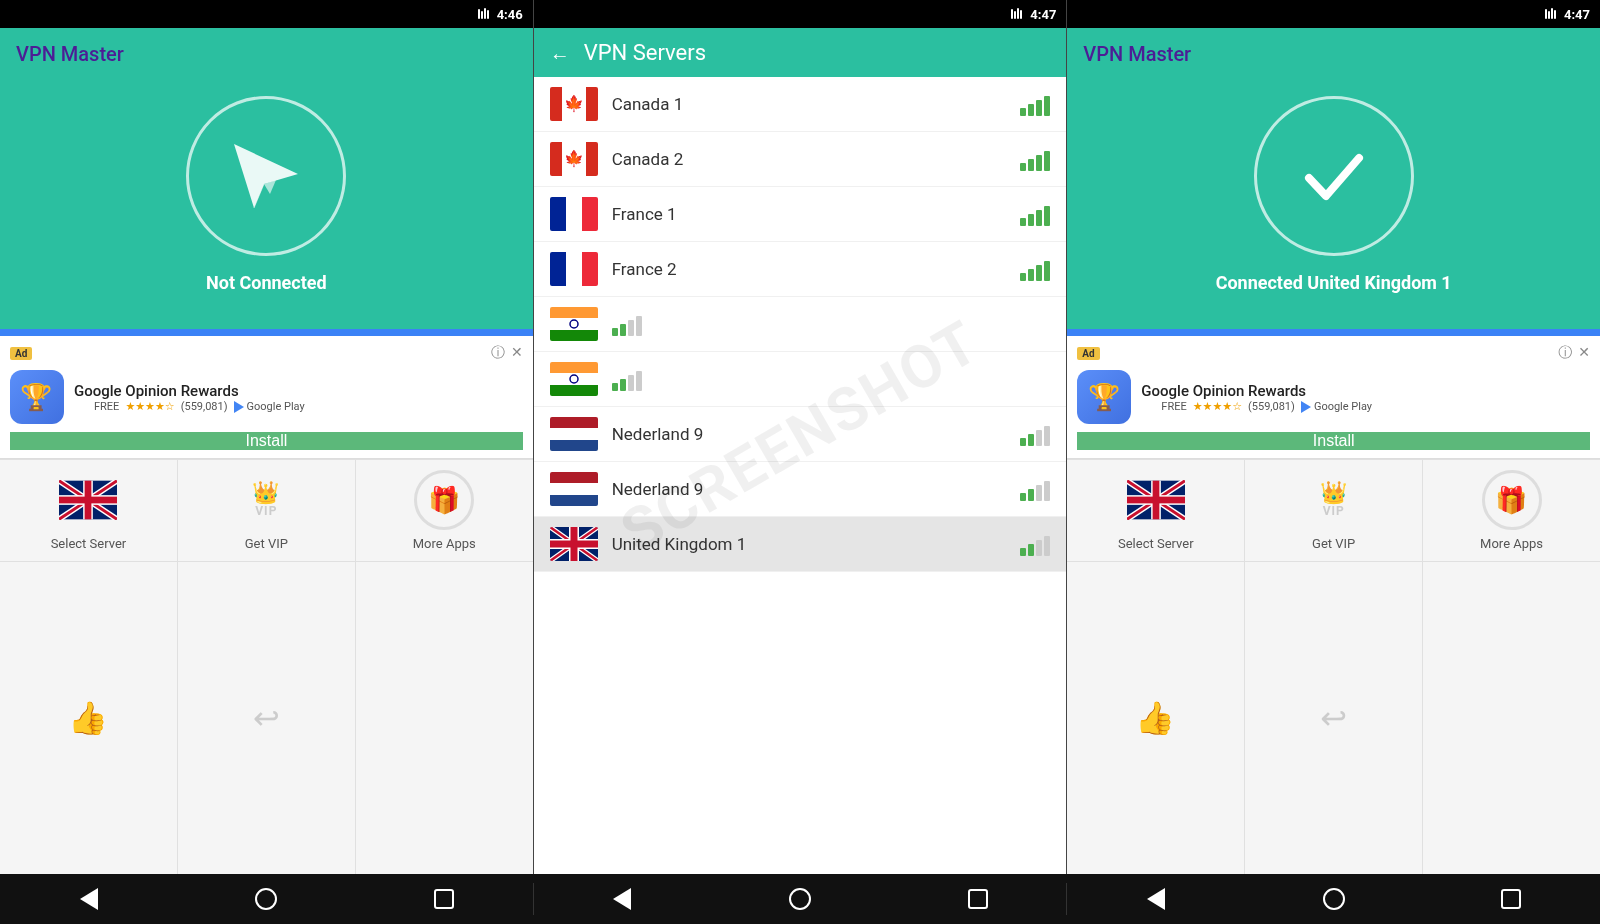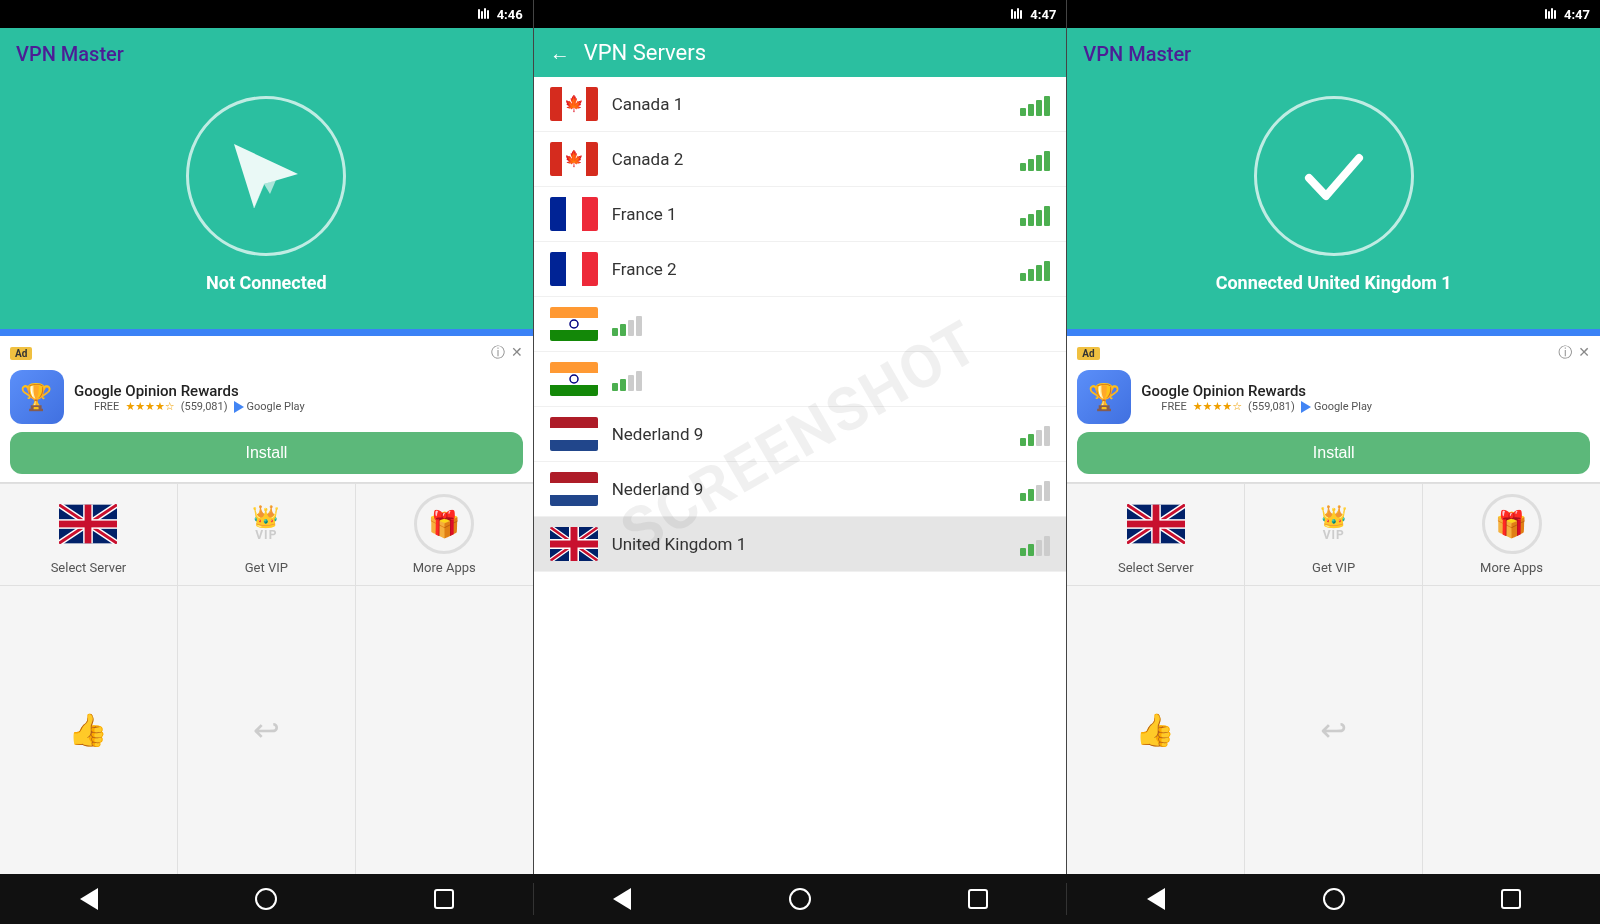--- a/index.html
+++ b/index.html
@@ -159,22 +159,22 @@
       width: 0;
       height: 0;
       border-top: 6px solid transparent;
       border-bottom: 6px solid transparent;
       border-left: 10px solid #4285f4;
     }
     .ad-install-btn {
       background: #5cb87a;
       color: #fff;
       border: none;
-      border-radius: 12px;
-      padding: 12px;
+      border-radius: 0;
+      padding: 0;
       font-size: 16px;
       width: 100%;
       cursor: pointer;
       font-weight: 500;
     }
 
     
     .bottom-nav-icons {
       background: #f5f5f5;
       display: flex;

